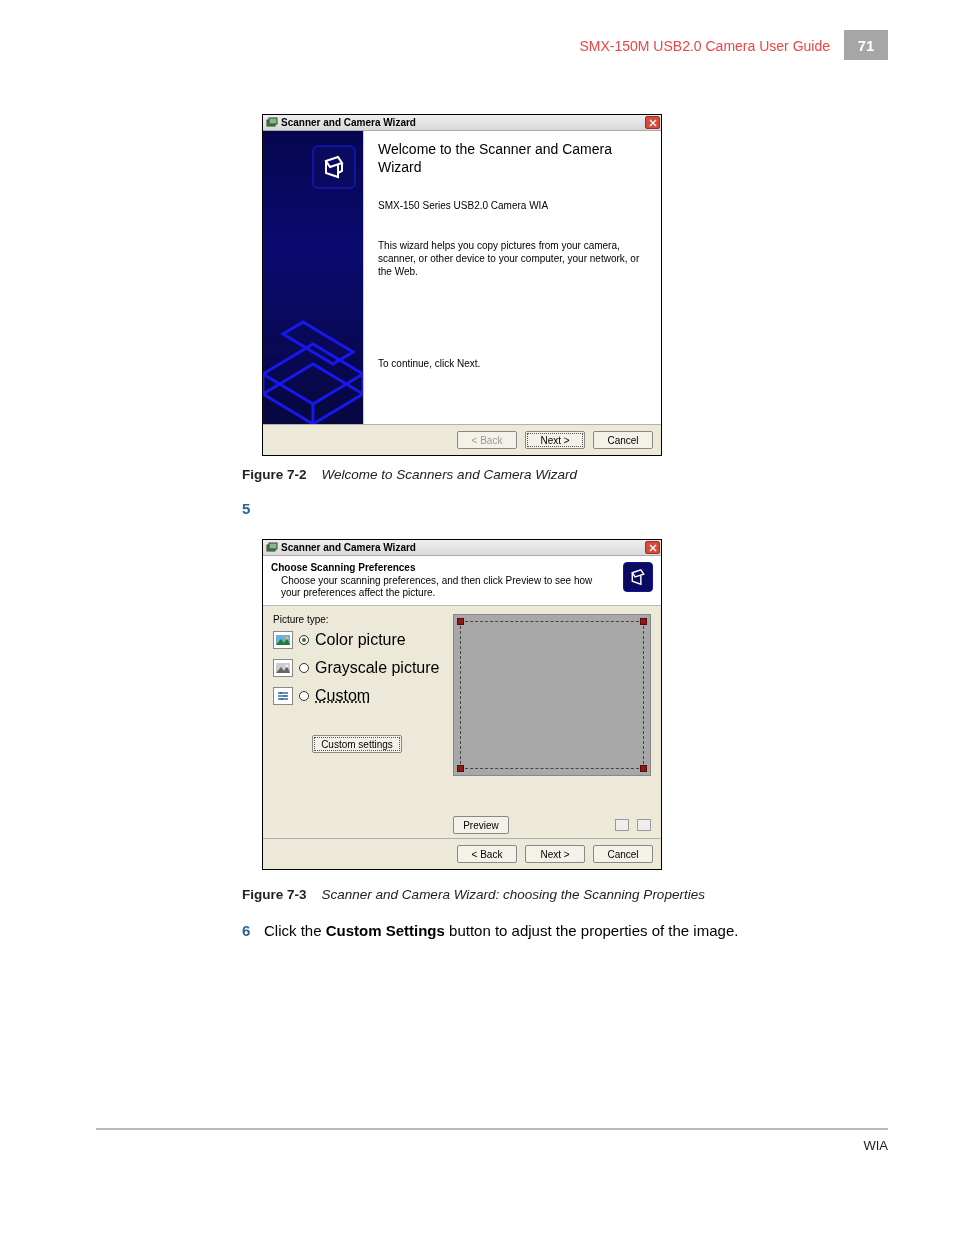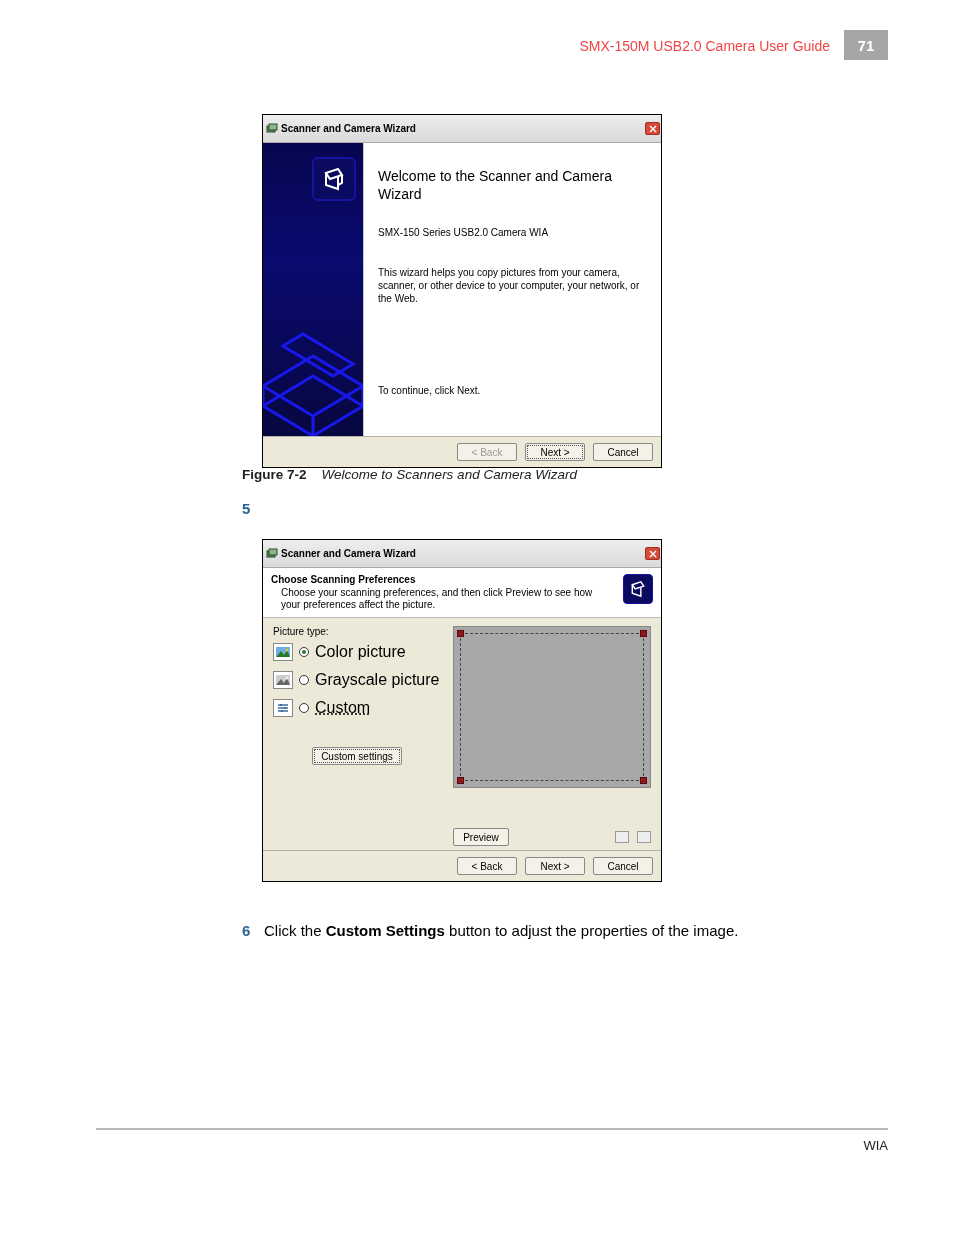--- a/index.html
+++ b/index.html
@@ -63,21 +63,21 @@
     position: absolute;
     border: 1px solid #000;
     background: #ece9d8;
     width: 400px;
     font-family: Tahoma, Arial, sans-serif;
     font-size: 10px;
   }
   .titlebar {
     display: flex;
     align-items: center;
-    height: 28px;
+    height: 16px;
     background: linear-gradient(#eee, #d9d9d9);
     border-bottom: 1px solid #aaa;
     padding: 0 0 0 3px;
   }
   .titlebar .app-icon svg { display: block; }
   .titlebar .title { font-weight: bold; font-size: 10px; color: #000; margin-left: 3px; }
   .titlebar .spacer { flex: 1; }
   .titlebar .close-btn {
     width: 15px; height: 13px;
     background: #d64a3a;
@@ -117,21 +117,21 @@
     overflow: hidden;
   }
   .scanner-shape {
     position: absolute;
     left: -10px; bottom: -10px;
     width: 120px; height: 160px;
   }
   .wiz1-right {
     flex: 1;
     background: #fff;
-    padding: 25px 14px;
+    padding: 10px 14px;
     position: relative;
     border-left: 1px solid #ccc;
   }
   .wiz1-icon {
     position: absolute;
     top: 14px; left: -52px;
     width: 44px; height: 44px;
     background: #0a0a60;
     border: 2px solid #1414a0;
     border-radius: 6px;
@@ -383,20 +383,25 @@
         </div>
       </div>
     </div>
     <div class="win-footer">
       <div class="win-btn">&lt; Back</div>
       <div class="win-btn">Next &gt;</div>
       <div class="win-btn">Cancel</div>
     </div>
   </div>
 
+  <div class="content-col fig-caption" style="top:887px;">
+    <span class="bold">Figure 7-3</span>
+    <span>&nbsp;&nbsp;</span>
+    <span class="ital">Scanner and Camera Wizard: choosing the Scanning Properties</span>
+  </div>
 
   <div class="content-col step-line" style="top:922px;">
     <div class="step-num">6</div>
     <div class="step-text">
       <span>Click the </span><b>Custom Settings</b><span> button to adjust the properties of the image.</span>
     </div>
   </div>
 
   <div class="footer-rule"></div>
   <div class="footer-label">WIA</div>

